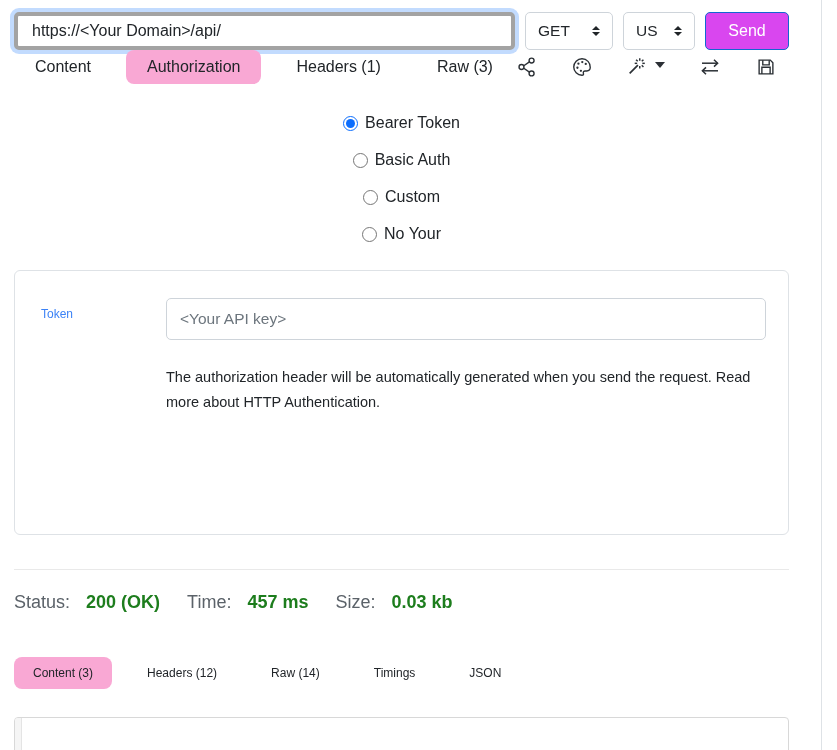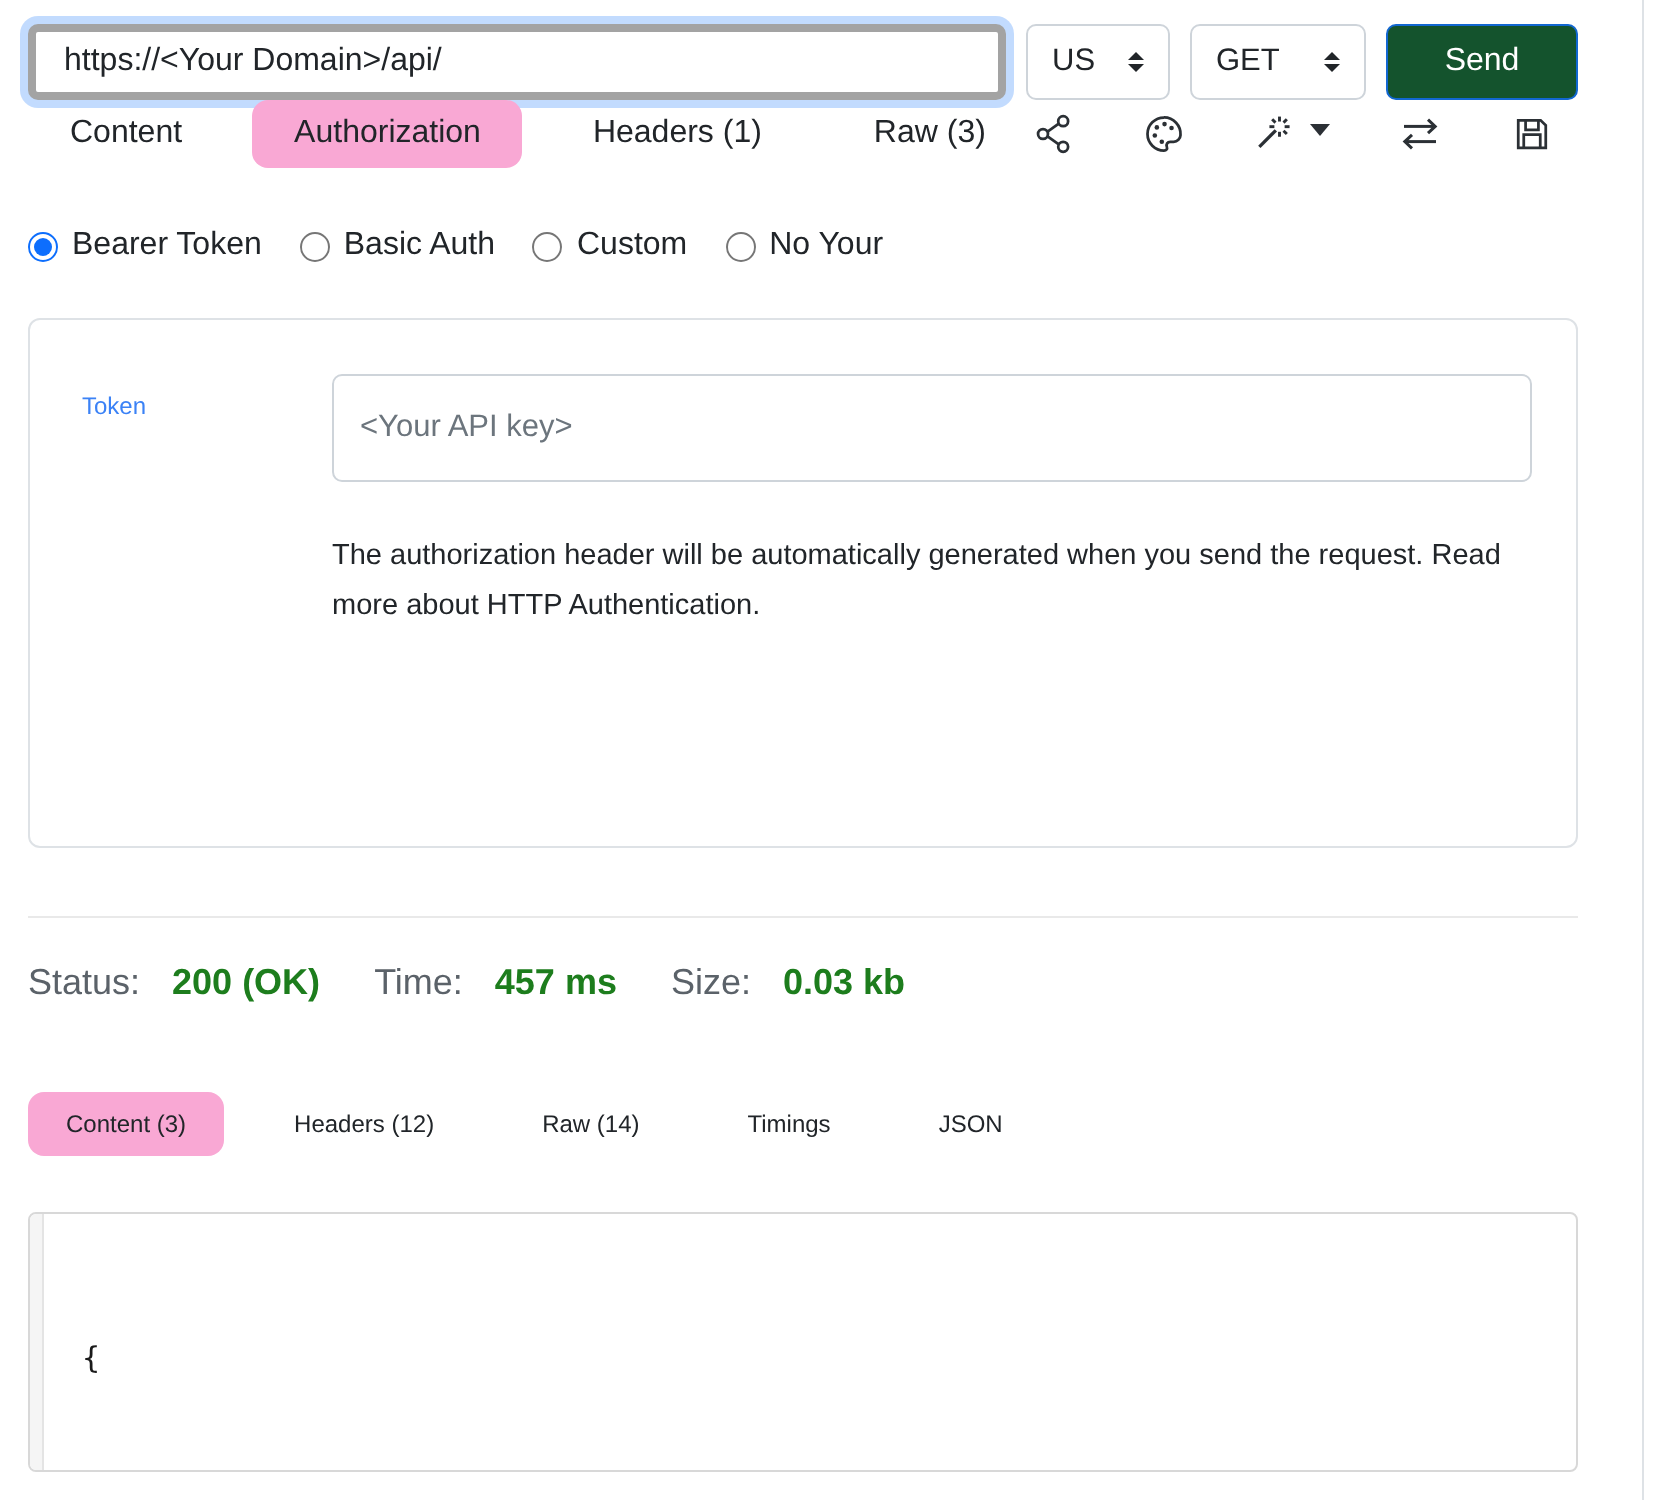--- a/index.html
+++ b/index.html
@@ -20,46 +20,46 @@
     height: 38px; border: 1px solid #ced4da; border-radius: 5px;
     background: #fff; padding: 0 12px; font-size: 15.5px; color: #212529; cursor: pointer;
   }
   .select-box.method { width: 88px; }
   .select-box.region { width: 72px; }
   .updown { display: flex; flex-direction: column; gap: 2px; margin-left: 8px; }
   .updown i { display: block; width: 0; height: 0; border-left: 4px solid transparent; border-right: 4px solid transparent; }
   .updown .up { border-bottom: 4.5px solid #212529; }
   .updown .dn { border-top: 4.5px solid #212529; }
   .send-btn {
-    width: 96px; height: 38px; background: #14532d; border: 1px solid #1267d1;
+    width: 84px; height: 38px; background: #d946ef; border: 1px solid #1267d1;
     color: #fff; font: 16px "Liberation Sans", sans-serif; border-radius: 5px; cursor: pointer;
   }
 
   
   .tabs-row { display: flex; align-items: center; justify-content: space-between; }
   .tabs { display: flex; align-items: center; gap: 14px; }
   .tab { padding: 8px 21px; font-size: 16px; color: #212529; border-radius: 8px; cursor: pointer; white-space: nowrap; }
   .tab.active { background: #f9a8d4; }
   .tab-icons { display: flex; align-items: center; gap: 33px; padding-right: 12px; }
   .icon-btn { display: flex; align-items: center; cursor: pointer; }
   .icon-btn svg { display: block; }
   .caret-down { width: 0; height: 0; border-left: 5px solid transparent; border-right: 5px solid transparent; border-top: 6px solid #2b3035; margin-left: 7px; margin-top: -4px; }
 
   
-  .auth-row { margin-top: 30px; display: flex; align-items: center; gap: 19px; }
+  .auth-row { margin-top: 30px; display: flex; align-items: center; gap: 19px; flex-direction: column; }
   .radio-item { display: flex; align-items: center; gap: 7px; cursor: pointer; }
   .radio-item input { width: 15px; height: 15px; accent-color: #0d6efd; margin: 0; }
   .radio-item span { font-size: 16px; color: #212529; }
 
   
   .auth-card { margin-top: 27px; height: 265px; border: 1px solid #dee2e6; border-radius: 6px; padding: 27px 22px 0 26px; }
   .token-row { display: flex; }
   .token-label { width: 125px; font-size: 12px; padding-top: 9px; color: #3b82f6; }
   .token-input {
-    flex: 1; height: 54px; border: 1px solid #ced4da; border-radius: 5px;
+    flex: 1; height: 42px; border: 1px solid #ced4da; border-radius: 5px;
     padding: 0 13px; font: 15.5px "Liberation Sans", sans-serif; color: #495057; outline: none;
   }
   .token-input::placeholder { color: #6c757d; opacity: 1; }
   .helper { margin: 25px 0 0 125px; width: 585px; font-size: 14.5px; line-height: 25px; color: #212529; }
 
   .divider { margin-top: 34px; border: 0; border-top: 1px solid #e9e9e9; }
 
   
   .status-row { margin-top: 22px; display: flex; align-items: center; gap: 27px; font-size: 18px; }
   .status-item { display: flex; gap: 16px; }
@@ -79,29 +79,29 @@
   .code-pre { font: 15px/24.5px "DejaVu Sans Mono", monospace; color: #1a1a1a; padding: 11px 0 0 26px; white-space: pre; }
   .tok-punc { color: #1a1a1a; }
 </style>
 </head>
 <body>
 
 <div class="page">
 
   <div class="req-bar">
     <input class="url-input" type="text" value="https://&lt;Your Domain&gt;/api/" style="">
-    <div class="select-box region">
-      <span>US</span>
+    <div class="select-box method">
+      <span>GET</span>
       <span class="updown">
           <i class="up"></i>
           <i class="dn"></i>
         </span>
     </div>
-    <div class="select-box method">
-      <span>GET</span>
+    <div class="select-box region">
+      <span>US</span>
       <span class="updown">
           <i class="up"></i>
           <i class="dn"></i>
         </span>
     </div>
     <button class="send-btn">Send</button>
   </div>
 
   <div class="tabs-row">
     <div class="tabs">

